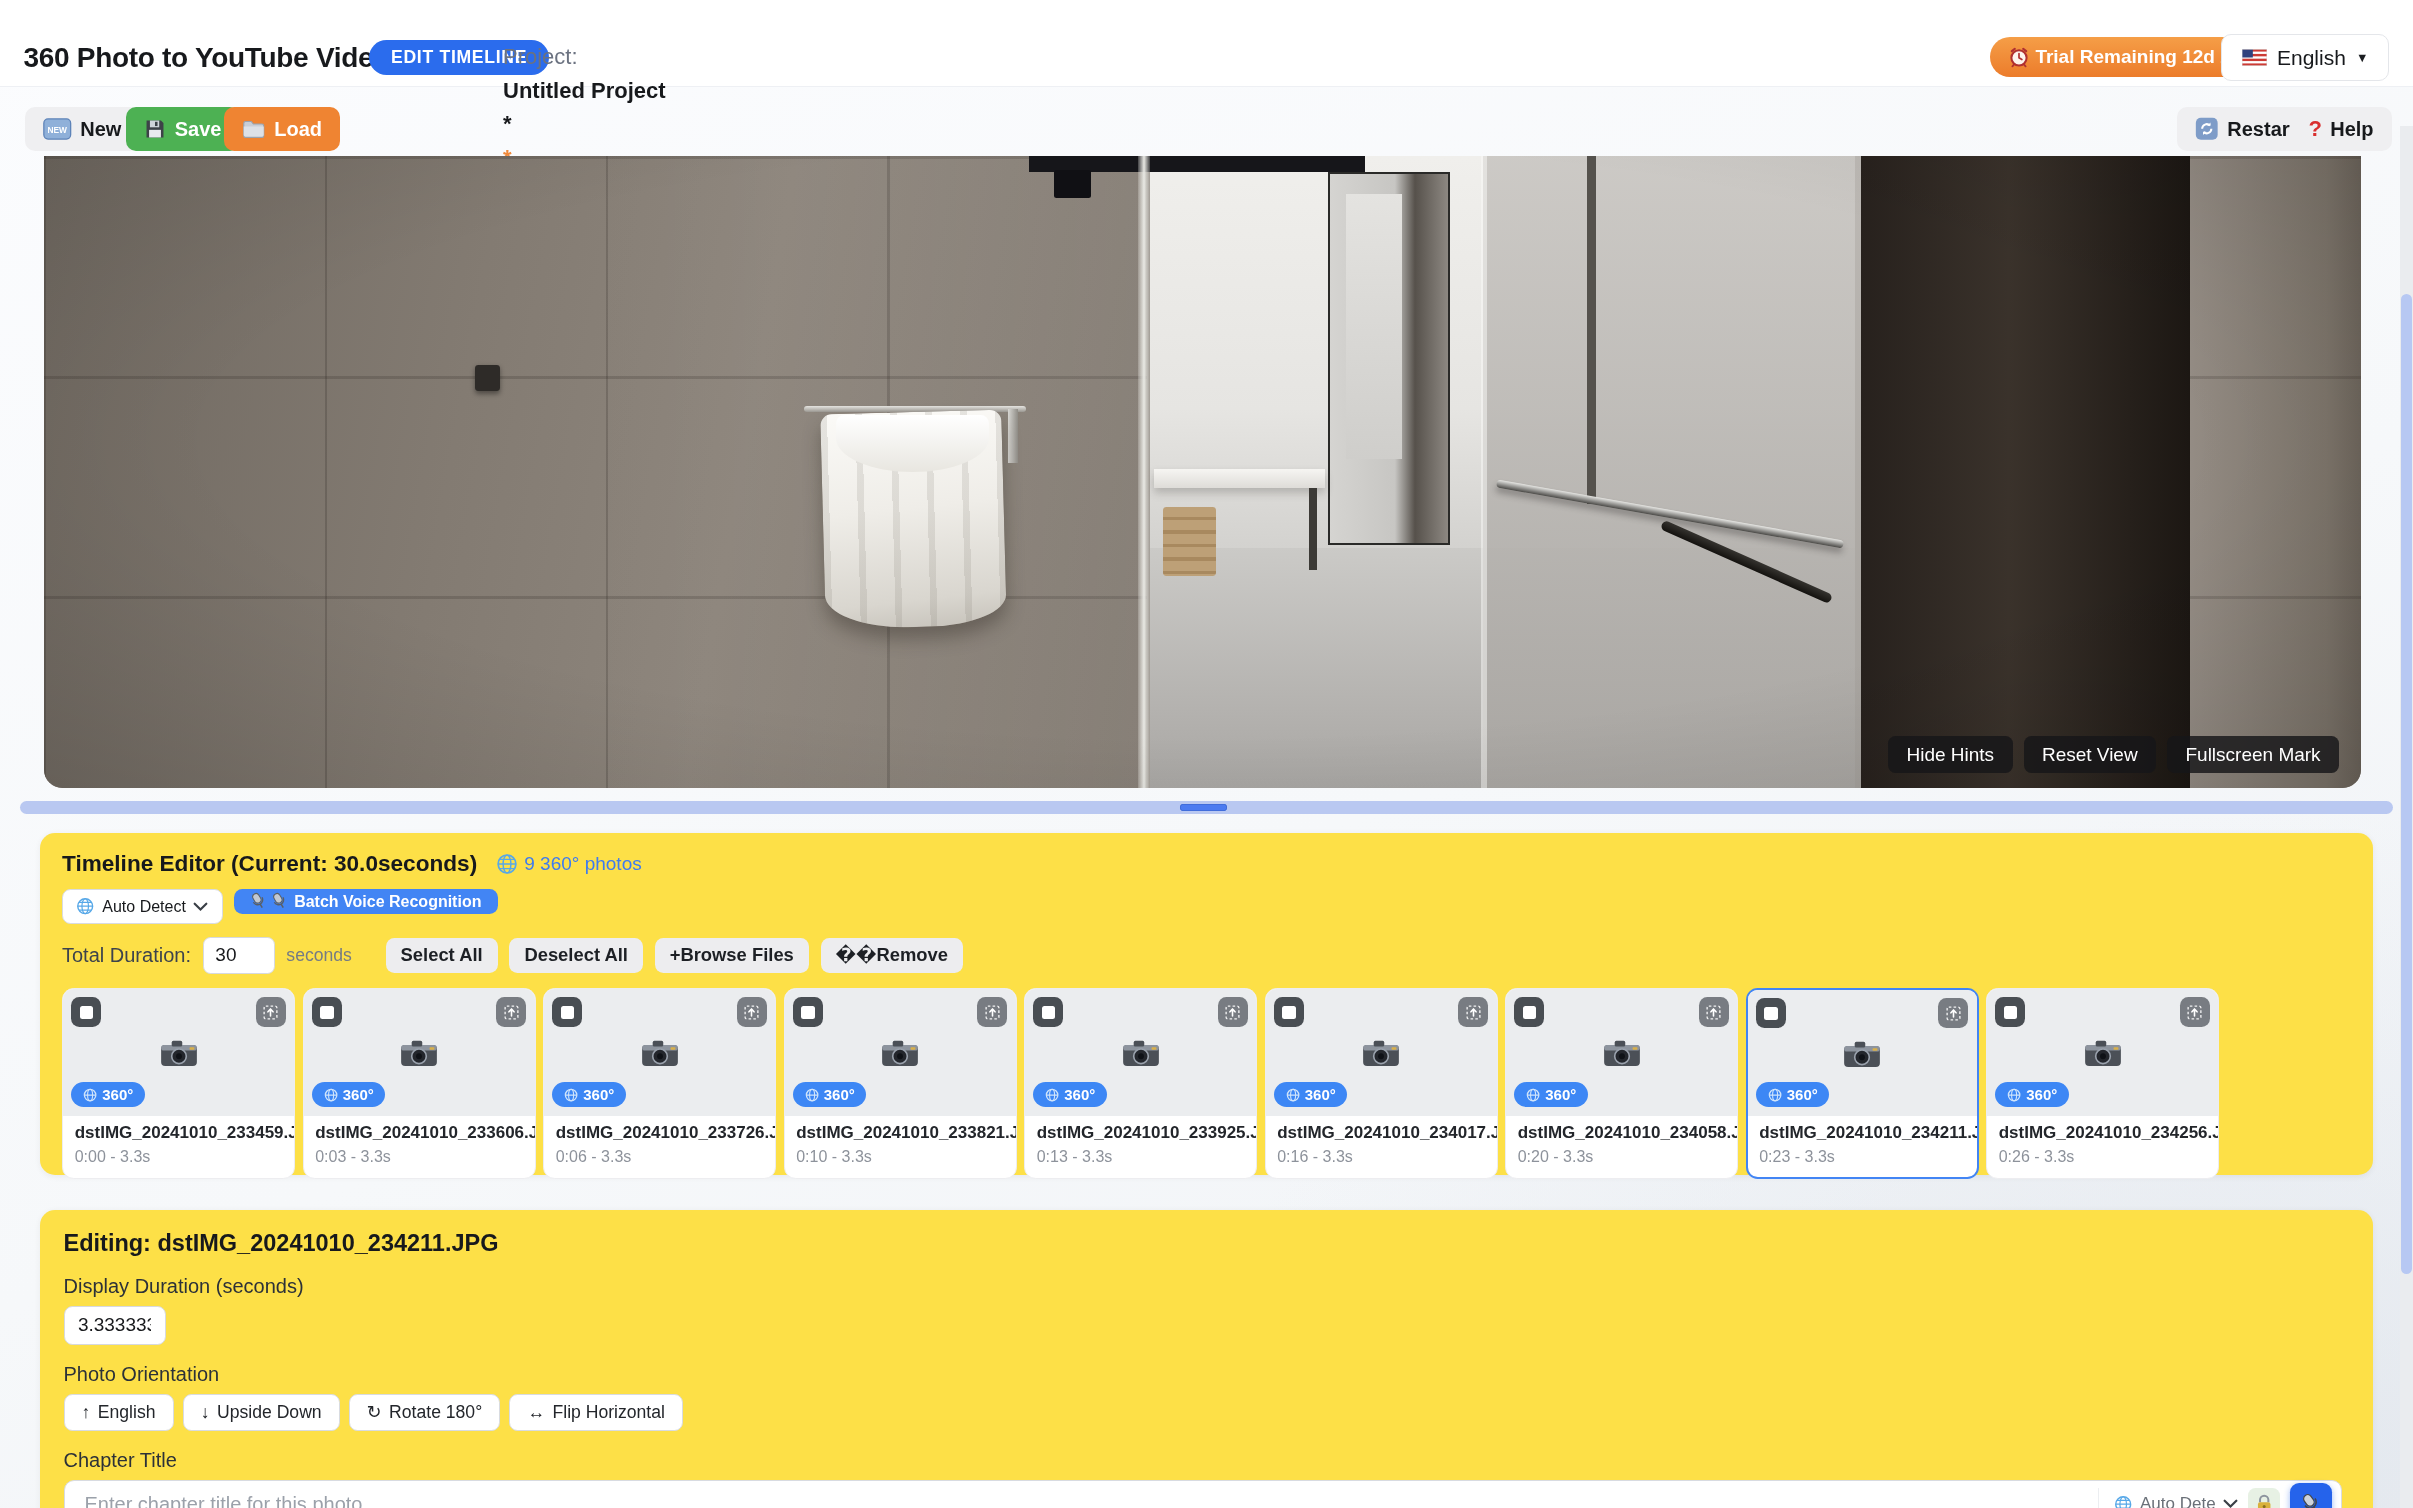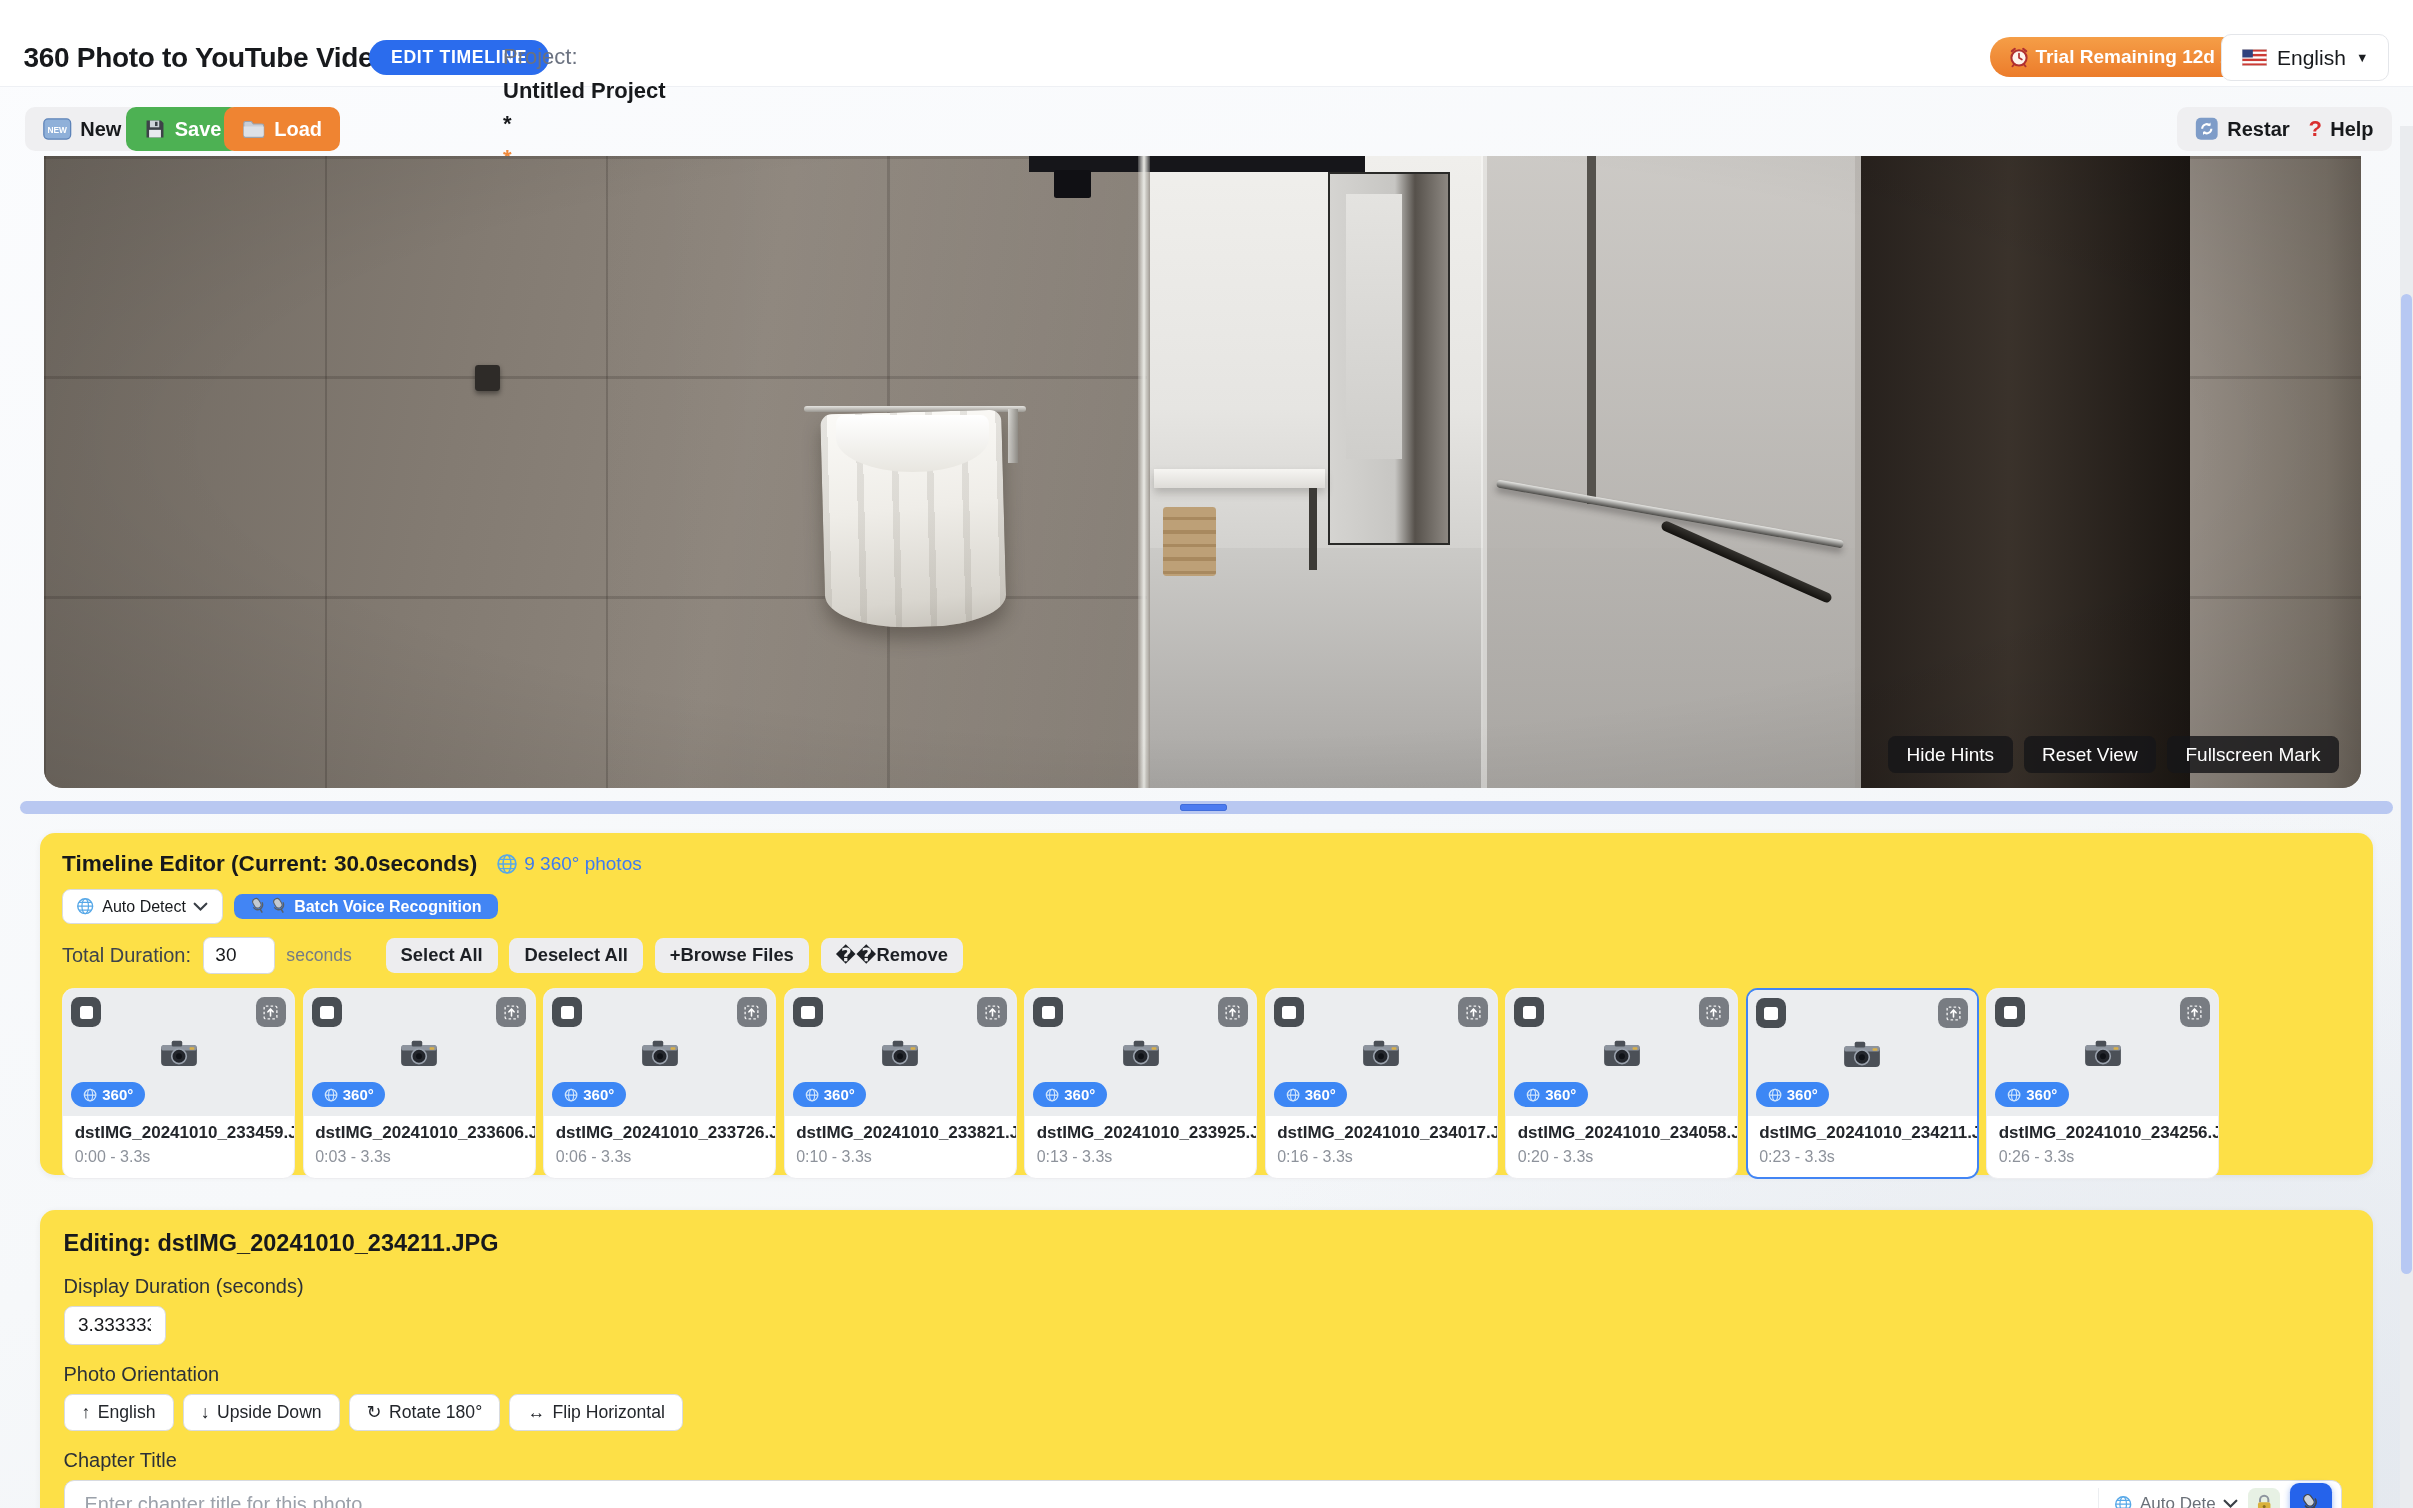--- a/index.html
+++ b/index.html
@@ -90,21 +90,21 @@
   .v-thumb { position:absolute; left:0.8px; top:168px; width:11px; height:980px; background:#b7c8f3; border-radius:5.9px; }
 
   
   .card { position:absolute; left:40px; width:2333px; background:#fde047; border-radius:15px; box-shadow:0 1.7px 6.7px rgba(16,24,40,.06); }
   .timeline-card { top:833px; height:342px; padding:18.4px 22px; }
   .editor-card { top:1210px; height:352px; padding:20px 23.5px; }
 
   .tl-title-row { display:flex; align-items:center; gap:18.4px; }
   .tl-title { font-size:22.6px; font-weight:700; }
   .photo-count { display:flex; align-items:center; gap:6.7px; color:#3e7bf0; font-size:19px; cursor:pointer; }
-  .tl-row2 { margin-top:11.7px; display:flex; gap:11px; align-items:center; }
+  .tl-row2 { margin-top:11.7px; display:flex; gap:11px; align-items:flex-start; }
   .dd-auto { height:35px; border-radius:8.4px; border:0.8px solid #d8dbe1; background:#fff; display:flex; align-items:center; gap:7.5px;
     padding:0 13.4px; font-size:16px; cursor:pointer; }
   .btn-batch { height:25px; border-radius:8.4px; border:none; background:#4285f4; color:#fff; font-size:16px; font-weight:600;
     display:flex; align-items:center; gap:6.7px; padding:0 17px; font-family:inherit; cursor:pointer; }
   .tl-row3 { margin-top:12.6px; display:flex; align-items:center; gap:11.7px; }
   .td-label { font-size:20px; color:#3d434c; }
   .td-input { width:72px; height:37px; border:0.8px solid #d6d9df; border-radius:7.5px; font-size:19px; padding:0 11.7px; font-family:inherit; color:#17191c; }
   .td-seconds { font-size:17.6px; color:#757b84; margin-right:22px; }
   .pill-btn { height:35px; border:none; border-radius:8.4px; background:#ededef; color:#1d2025; font-size:18.4px; font-weight:600;
     padding:0 15px; font-family:inherit; cursor:pointer; }

